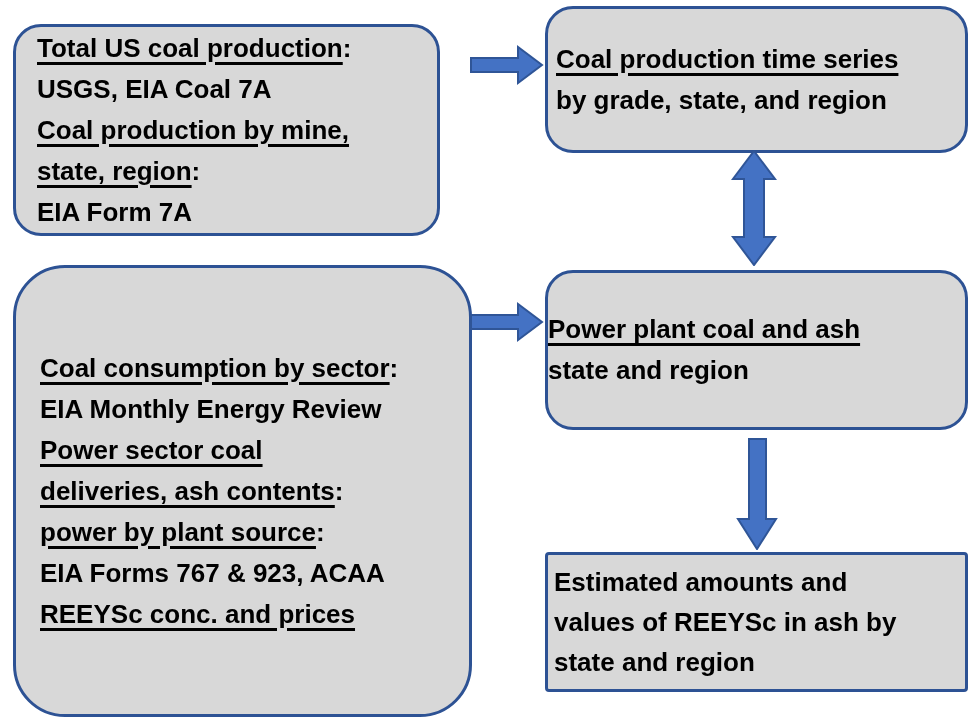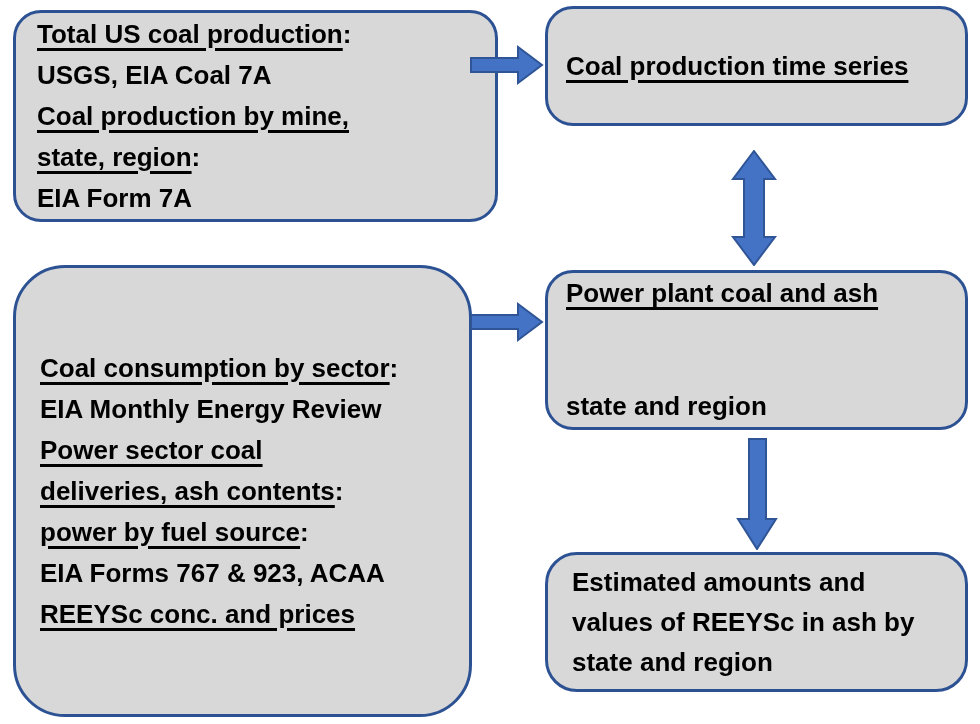--- a/index.html
+++ b/index.html
@@ -35,45 +35,43 @@
     line-height: 41px;
   }
   .node .line { white-space: nowrap; }
   .node .u {
     text-decoration: underline;
     text-decoration-thickness: 3px;
     text-underline-offset: 5px;
   }
   
   .box-top-left {
-    left: 13px; top: 10px; width: 485px; height: 212px;
+    left: 13px; top: 24px; width: 427px; height: 212px;
     border-radius: 28px;
     padding-left: 21px;
   }
   .box-bottom-left {
     left: 13px; top: 265px; width: 459px; height: 452px;
     border-radius: 52px;
     padding-left: 24px;
   }
   
   .box-top-right {
-    left: 545px; top: 6px; width: 423px; height: 120px;
+    left: 545px; top: 6px; width: 423px; height: 147px;
     border-radius: 28px;
-    padding-left: 18px;
+    padding-left: 8px;
   }
   .box-middle-right {
     left: 545px; top: 270px; width: 423px; height: 160px;
     border-radius: 28px;
-    padding-left: 18px;
-    justify-content: space-between;
   }
   .box-bottom-right {
     left: 545px; top: 552px; width: 423px; height: 140px;
-    border-radius: 32px;
-    padding-left: 24px;
+    border-radius: 4px;
+    padding-left: 6px;
     line-height: 40px;
   }
   .arrow { position: absolute; }
   .arrow svg { display: block; }
   .arrow polygon {
     fill: var(--arrow-fill);
     stroke: var(--arrow-border);
     stroke-width: 2;
     stroke-linejoin: miter;
   }
@@ -90,28 +88,29 @@
   <div class="node box-top-left">
       <div class="line"><span class="u">Total US coal production</span><span>:</span></div>
       <div class="line"><span>USGS, EIA Coal 7A</span></div>
       <div class="line"><span class="u">Coal production by mine,</span></div>
       <div class="line"><span class="u">state, region</span><span>:</span></div>
       <div class="line"><span>EIA Form 7A</span></div>
     </div>
 
   <div class="node box-top-right">
       <div class="line"><span class="u">Coal production time series</span></div>
+      <div class="line"><span>by grade, state, and region</span></div>
     </div>
 
   <div class="node box-bottom-left">
       <div class="line"><span class="u">Coal consumption by sector</span><span>:</span></div>
       <div class="line"><span>EIA Monthly Energy Review</span></div>
       <div class="line"><span class="u">Power sector coal</span></div>
       <div class="line"><span class="u">deliveries, ash contents</span><span>:</span></div>
-      <div class="line"><span class="u">power by fuel source</span><span>:</span></div>
+      <div class="line"><span class="u">power by plant source</span><span>:</span></div>
       <div class="line"><span>EIA Forms 767 &amp; 923, ACAA</span></div>
       <div class="line"><span class="u">REEYSc conc. and prices</span></div>
     </div>
 
   <div class="node box-middle-right">
       <div class="line"><span class="u">Power plant coal and ash</span></div>
       <div class="line"><span>state and region</span></div>
     </div>
 
   <div class="node box-bottom-right">

